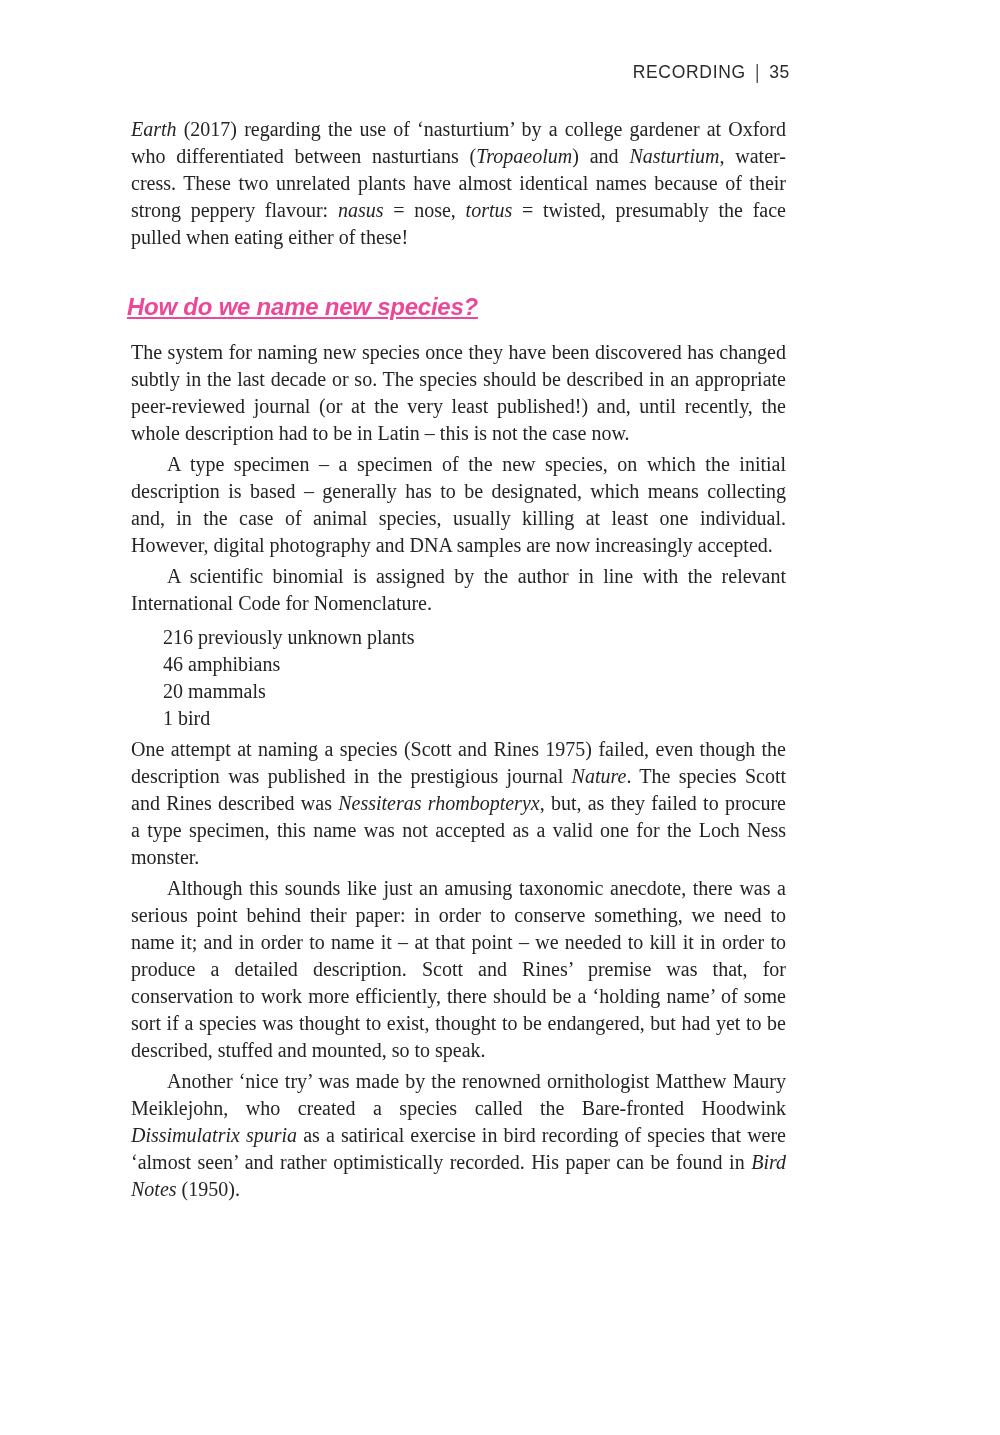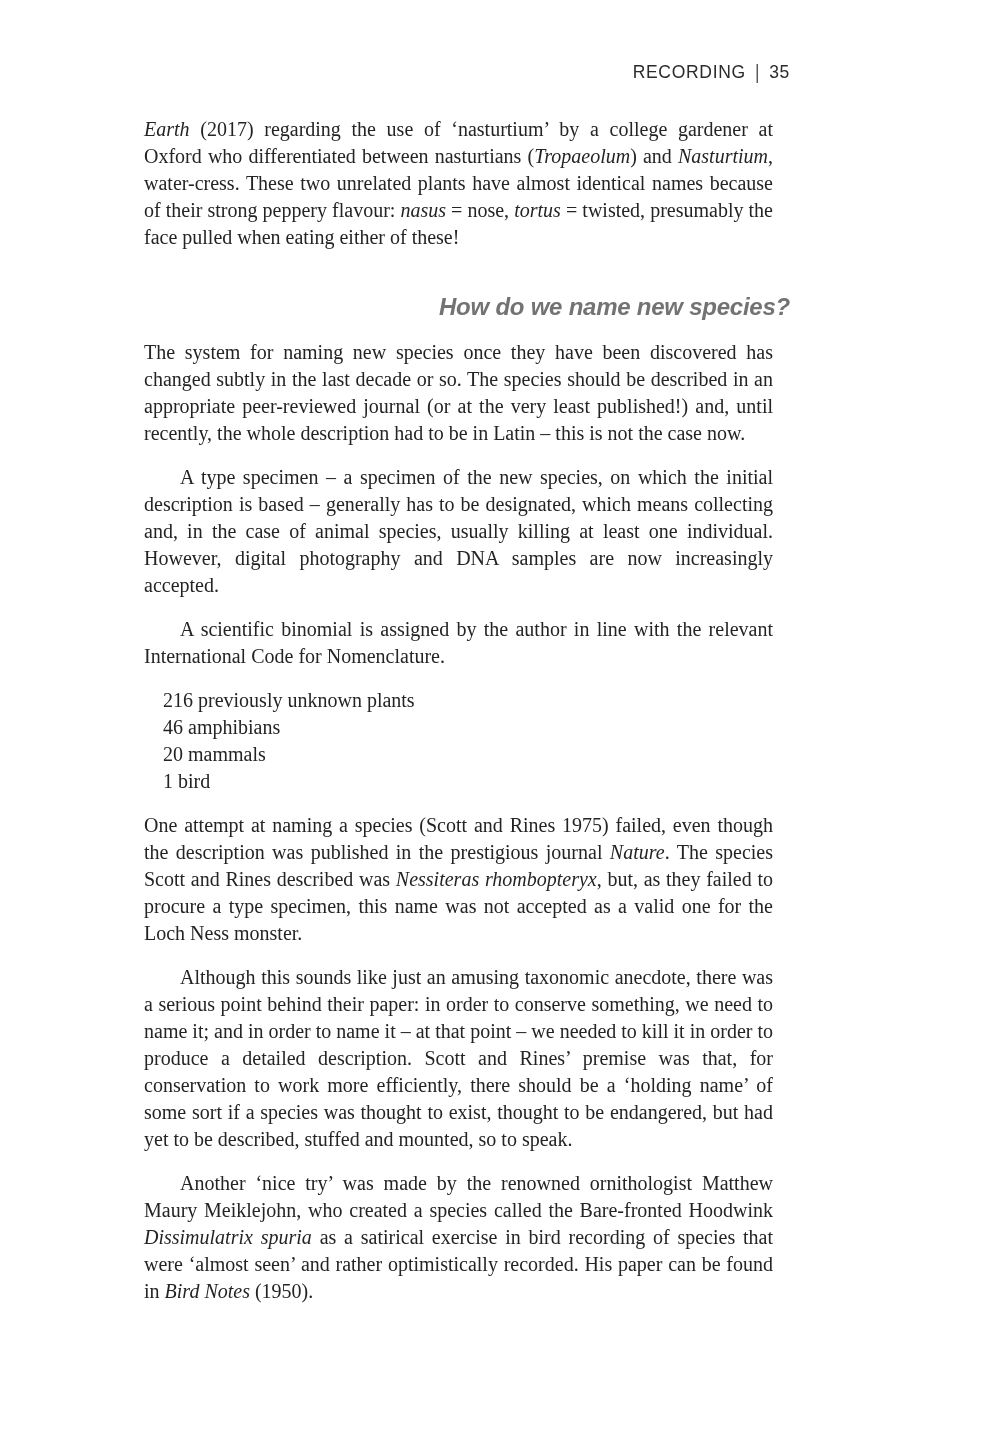--- a/index.html
+++ b/index.html
@@ -33,45 +33,46 @@
   }
   .page-body {
     margin-top: 33px;
     font-family: "Liberation Serif", "DejaVu Serif", serif;
     font-size: 20px;
     line-height: 27px;
     color: #242424;
     text-align: justify;
   }
   .body-paragraph {
-    margin: 17px;
+    margin: 4px;
   }
   .body-paragraph.indent {
     text-indent: 36px;
   }
   .body-paragraph em, .plain-list em {
     font-style: italic;
   }
   .body-paragraph strong {
     font-weight: 400;
   }
   .section-heading {
     font-family: "Liberation Sans", "DejaVu Sans", sans-serif;
     font-style: italic;
     font-weight: 700;
     font-size: 24px;
     line-height: 30px;
-    color: #737373;
+    color: #ec4899;
     letter-spacing: -0.01em;
     margin: 41px 0 17px 0;
-    text-align: right;
+    text-align: left;
+    text-decoration: underline;
   }
   .plain-list {
     list-style: none;
-    margin: 15px 0 0 0;
+    margin: 7px 0 0 0;
     padding: 0 0 0 36px;
     text-align: left;
   }
   .plain-list li {
     margin: 0;
     line-height: 27px;
   }
 </style>
 </head>
 <body>

